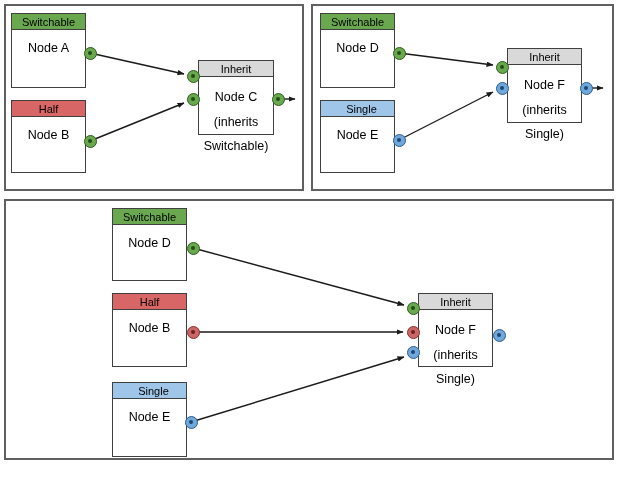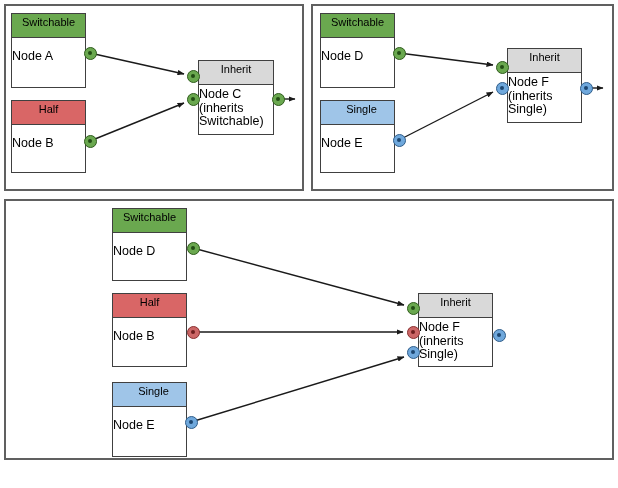--- a/index.html
+++ b/index.html
@@ -11,30 +11,30 @@
   #panel-1 { left: 4px;   top: 4px;   width: 300px; height: 187px; }
   #panel-2 { left: 311px; top: 4px;   width: 303px; height: 187px; }
   #panel-3 { left: 4px;   top: 199px; width: 610px; height: 261px; }
 
   #edges { position: absolute; left: 0; top: 0; width: 618px; height: 488px; pointer-events: none; }
   line.edge { stroke: var(--c-edge, #1a1a1a); stroke-width: 1.4; }
   #edges .arrowhead { fill: var(--c-edge, #1a1a1a); }
 
   .node { position: absolute; width: 75px; border: 1.5px solid #404040; background: #fff; }
   .node .hdr {
-    height: 24px; line-height: 16px; font-size: 11px; text-align: center;
+    height: 16px; line-height: 16px; font-size: 11px; text-align: center;
     border-bottom: 1.5px solid #404040; overflow: hidden; white-space: nowrap;
   }
   .hdr.sw { background: var(--c-switchable, #6aa84f); }
   .hdr.hf { background: var(--c-half, #d96666); }
   .hdr.sg { background: var(--c-single, #9fc5e8); padding-left: 8px; }
   .hdr.in { background: var(--c-inherit, #d9d9d9); }
-  .node .body { font-size: 12.5px; line-height: 13.5px; padding-top: 12px; }
+  .node .body { text-align: center; font-size: 12.5px; line-height: 13.5px; padding-top: 12px; }
   .node .body.multiline { padding-top: 3px; }
-  .node .body span { display: block; }
+  .node .body span { display: block; margin-top: 11px; }
 
   .port { position: absolute; width: 13px; height: 13px; border-radius: 50%; }
   .port.sw { background: var(--c-switchable, #6aa84f); border: 1px solid #2f5d1c; }
   .port.hf { background: var(--c-half-port, #cc6666); border: 1px solid #8a3030; }
   .port.sg { background: var(--c-single-port, #6fa8dc); border: 1px solid #2f5d8a; }
   .port .dot { position: absolute; left: 50%; top: 50%; width: 4px; height: 4px;
                margin: -2px 0 0 -2px; border-radius: 50%; }
   .port.sw .dot { background: #234d15; }
   .port.hf .dot { background: #6e1f1f; }
   .port.sg .dot { background: #1d4670; }

